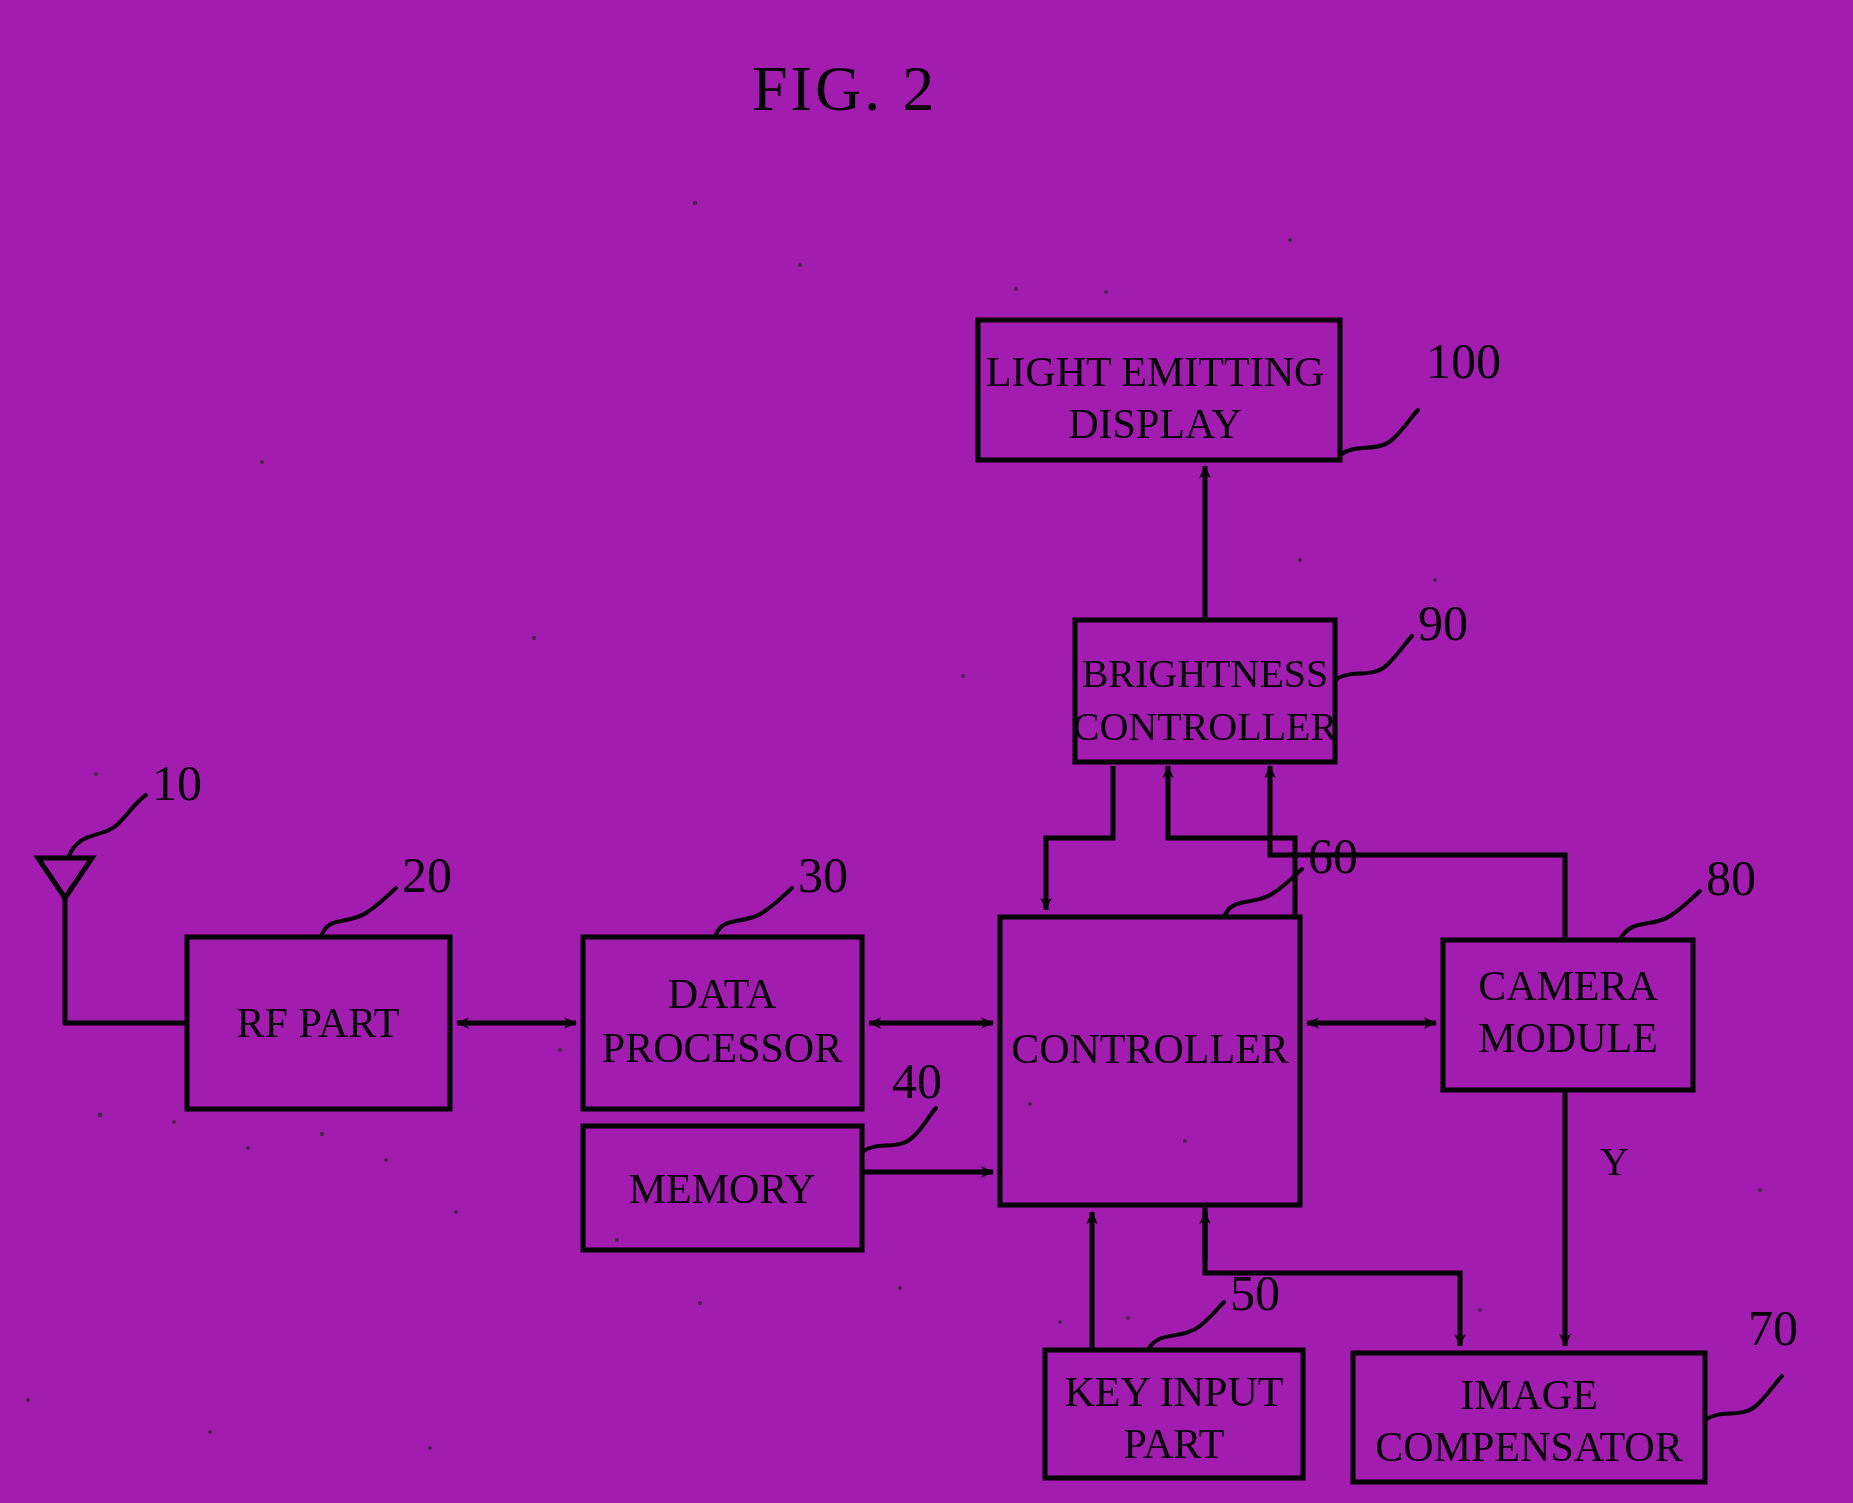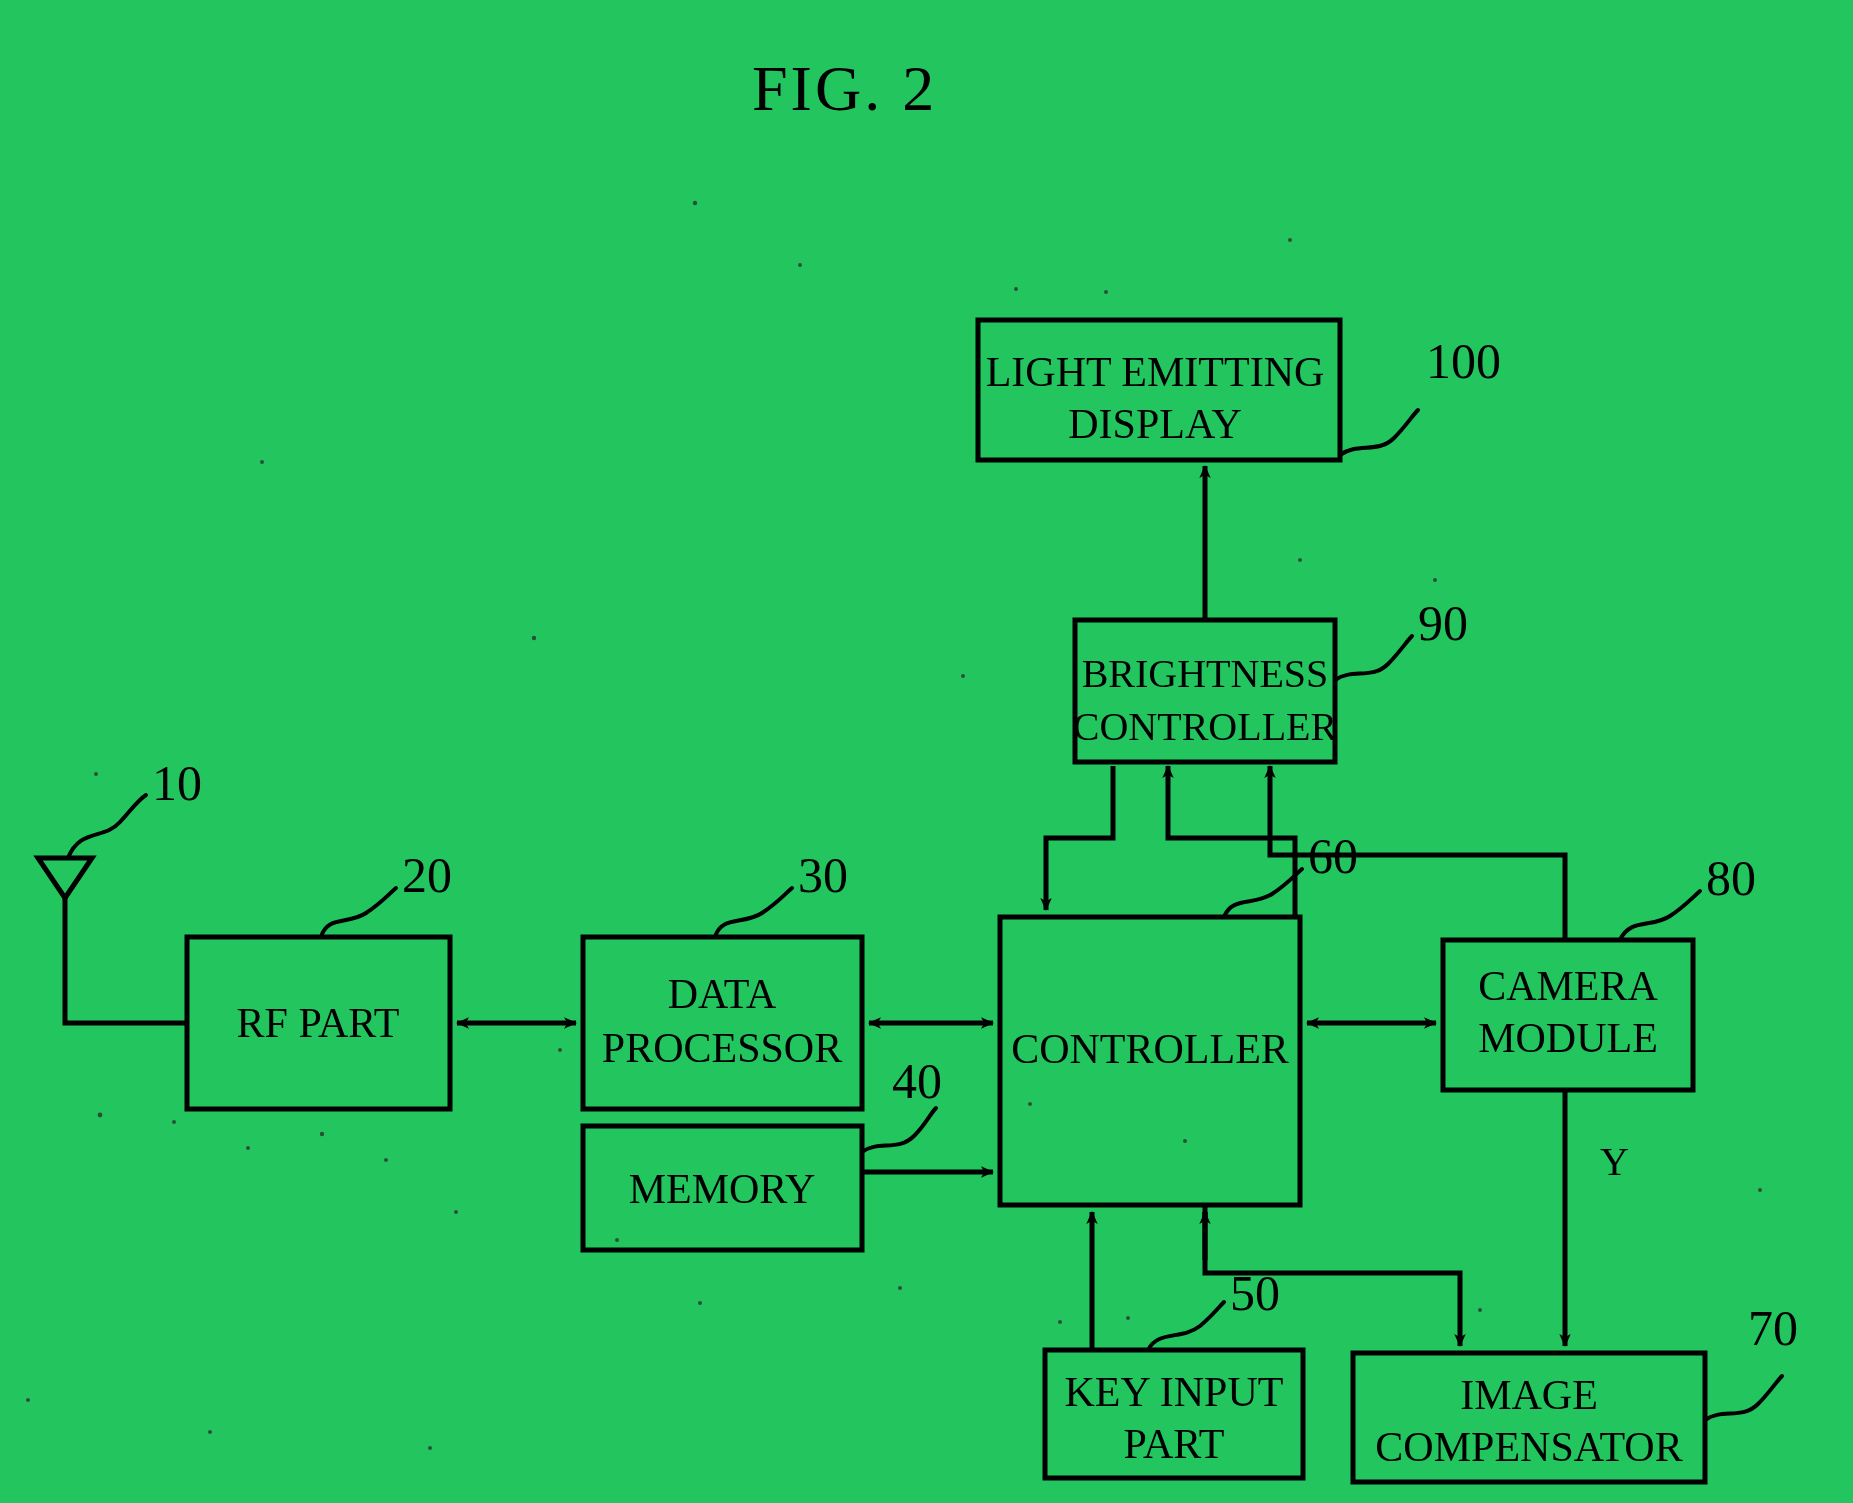--- a/index.html
+++ b/index.html
@@ -12,21 +12,21 @@
     width: 1853px;
     height: 1503px;
     overflow: hidden;
     font-family: "Liberation Serif", "DejaVu Serif", serif;
     color: #000;
   }
   #figure-root {
     position: relative;
     width: 1853px;
     height: 1503px;
-    background: #22c55e;
+    background: #a21caf;
   }
   svg#diagram {
     position: absolute;
     left: 0;
     top: 0;
     width: 1853px;
     height: 1503px;
     display: block;
   }
   .fig-title {

